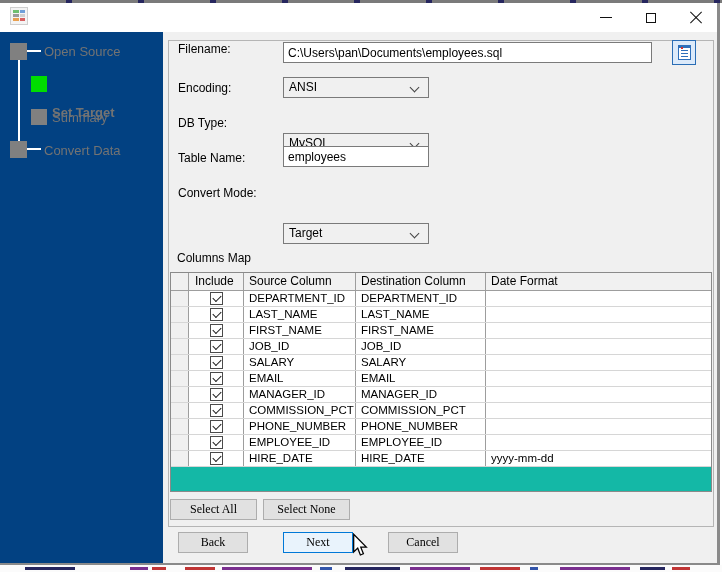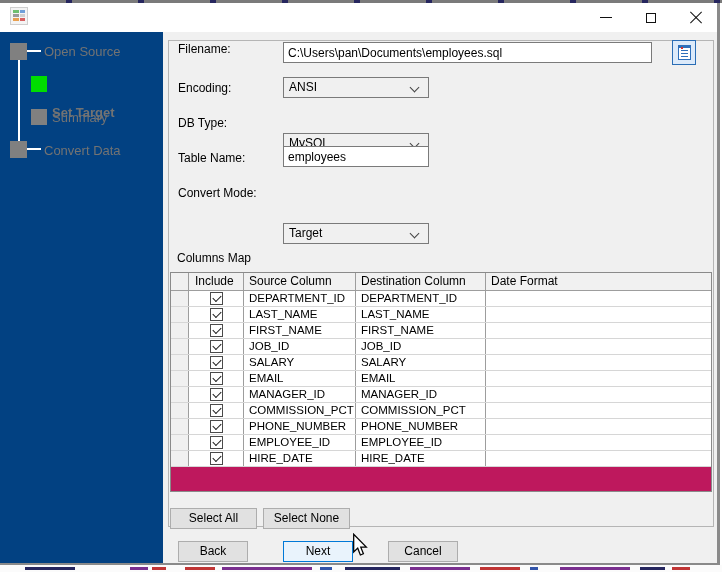--- a/index.html
+++ b/index.html
@@ -62,38 +62,38 @@
   .browse-btn { left:672px; top:40px; width:24px; height:25px; background:#dceafa;
     border:1px solid #2a6db5; display:flex; align-items:center; justify-content:center; }
   .doc-ic { position:relative; width:13px; height:15px; background:#fff; border:1px solid #2e6fba; }
   .doc-ic::before { content:''; position:absolute; left:0; top:0; width:100%; height:2px; background:#2e6fba; }
   .doc-ic::after { content:''; position:absolute; left:2px; top:4px; width:7px; height:7px;
     background:repeating-linear-gradient(#2e6fba 0 1px,transparent 1px 3px); }
   .doc-dot { position:absolute; left:2px; top:1px; width:2px; height:2px; background:#d03030; }
 
   
   .cmap-title { left:177px; top:251px; }
-  .grid { left:170px; top:272px; width:542px; height:220px; border:1px solid #8a8a8a; background:#be185d; }
+  .grid { left:170px; top:272px; width:542px; height:220px; border:1px solid #8a8a8a; background:#14b8a6; }
   .thead { display:flex; height:18px; background:#f1f1f1; border-bottom:1px solid #9d9d9d; }
   .trow { display:flex; height:16px; border-bottom:1px solid #d6d6d6; background:#fff; }
   .tc { padding-left:5px; line-height:15px; font-size:11.5px; border-right:1px solid #9d9d9d;
     overflow:hidden; white-space:nowrap; }
   .thead .tc { line-height:17px; font-size:12px; }
   .tc.sel { width:18px; padding:0; background:#f0f0f0; }
   .tc.inc { width:55px; display:flex; align-items:center; justify-content:center; padding:0; }
   .tc.src { width:112px; }
   .tc.dst { width:130px; }
   .tc.fmt { flex:1; border-right:none; }
   .cb { width:13px; height:13px; background:#fff; border:1px solid #4a4a4a; position:relative; display:block; }
   .cb.checked::after { content:''; position:absolute; left:2px; top:2px; width:7px; height:4px;
     border-left:1.6px solid #1a1a1a; border-bottom:1.6px solid #1a1a1a; transform:rotate(-45deg); }
 
   
   .btn { position:absolute; height:21px; background:#e1e1e1; border:1px solid #adadad;
-    font-family:Liberation Sans, sans-serif; font-size:12px; color:#000; text-align:center; line-height:19px; padding:0;margin-top:9px; }
+    font-family:Liberation Serif, serif; font-size:12px; color:#000; text-align:center; line-height:19px; padding:0; }
   .btn-select-all  { left:170px; top:499px; width:87px; }
   .btn-select-none { left:263px; top:499px; width:87px; }
   .btn-back   { left:178px; top:532px; width:70px; }
   .btn-next   { left:283px; top:532px; width:70px; background:#e9f3fc; border:1px solid #0078d7; }
   .btn-cancel { left:388px; top:532px; width:70px; }
 
   .cursor { left:351px; top:533px; width:18px; height:24px; pointer-events:none; }
 </style>
 </head>
 <body>
@@ -292,20 +292,21 @@
         <div class="tc dst">EMPLOYEE_ID</div>
         <div class="tc fmt"></div>
       </div>
       <div class="trow">
         <div class="tc sel"></div>
         <div class="tc inc">
           <span class="cb checked"></span>
         </div>
         <div class="tc src">HIRE_DATE</div>
         <div class="tc dst">HIRE_DATE</div>
+        <div class="tc fmt">yyyy-mm-dd</div>
       </div>
     </div>
 </div>
 
 <button class="btn btn-select-all">Select All</button>
 <button class="btn btn-select-none">Select None</button>
 <button class="btn btn-back">Back</button>
 <button class="btn btn-next">Next</button>
 <button class="btn btn-cancel">Cancel</button>
 

